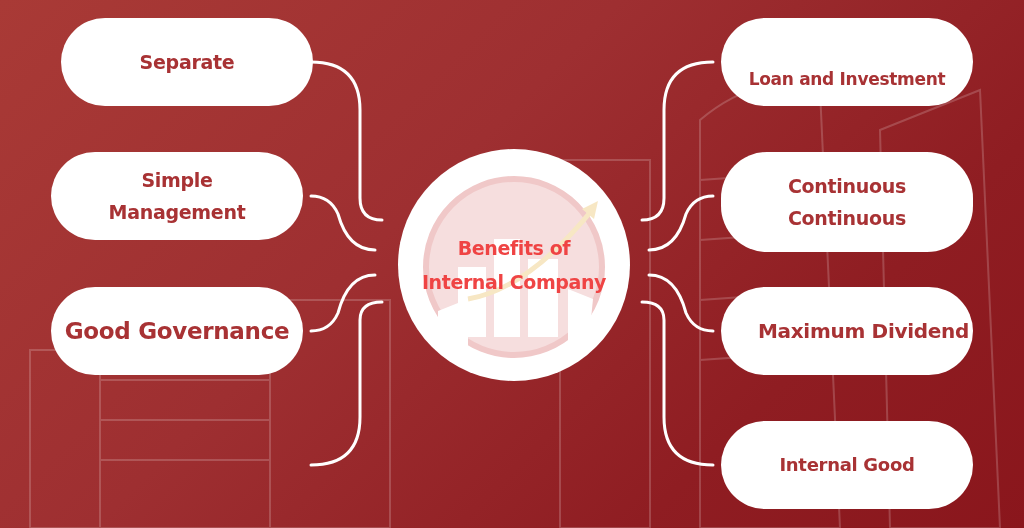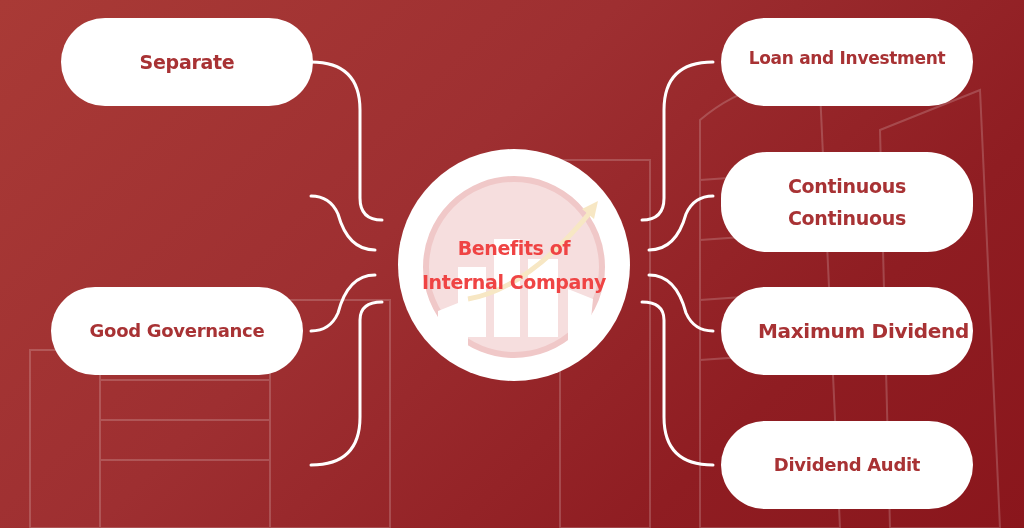--- a/index.html
+++ b/index.html
@@ -52,38 +52,44 @@
       <path d="M713 331 Q694 331 686 313 Q676 275 649 275"></path>
       <path d="M713 465 Q664 465 664 417 L664 320 Q664 302 642 302"></path>
     </g>
   </svg>
 
   <div class="pill" style="left:61px;top:18px;width:252px;height:88px;">
     <div>
         <span>Separate</span>
       </div>
   </div>
-  <div class="pill" style="left:51px;top:287px;width:252px;height:88px;font-size:18px;">
+  <div class="pill" style="left:51px;top:152px;width:252px;height:88px;">
+    <div>
+        <span>Simple</span>
+        <span>Management</span>
+      </div>
+  </div>
+  <div class="pill" style="left:51px;top:287px;width:252px;height:88px;font-size:23px;">
     <span>Good Governance</span>
   </div>
 
-  <div class="pill" style="left:721px;top:18px;width:252px;height:88px;font-size:17px;align-items:flex-start;padding-top:24px;">
+  <div class="pill" style="left:721px;top:18px;width:252px;height:88px;font-size:17px;align-items:flex-start;padding-top:45px;">
     <span>Loan and Investment</span>
   </div>
   <div class="pill" style="left:721px;top:152px;width:252px;height:100px;">
     <div>
         <span>Continuous</span>
         <span>Continuous</span>
       </div>
   </div>
   <div class="pill" style="left:721px;top:287px;width:252px;height:88px;font-size:20px;padding:0 4px;justify-content:flex-end;">
     <span>Maximum Dividend</span>
   </div>
   <div class="pill" style="left:721px;top:421px;width:252px;height:88px;font-size:18px;">
-    <span>Dividend Audit</span>
+    <span>Internal Good</span>
   </div>
 
   <div class="center">
     <svg class="emblem" width="232" height="232" viewBox="0 0 232 232">
       <circle cx="116" cy="118" r="88" fill="#f6dede" stroke="#f0c8c8" stroke-width="6"></circle>
       <g fill="#ffffff">
         <rect x="60" y="118" width="28" height="70"></rect>
         <rect x="96" y="90" width="26" height="98"></rect>
         <rect x="130" y="110" width="30" height="78"></rect>
         <polygon points="40,162 70,150 70,200 40,200"></polygon>

